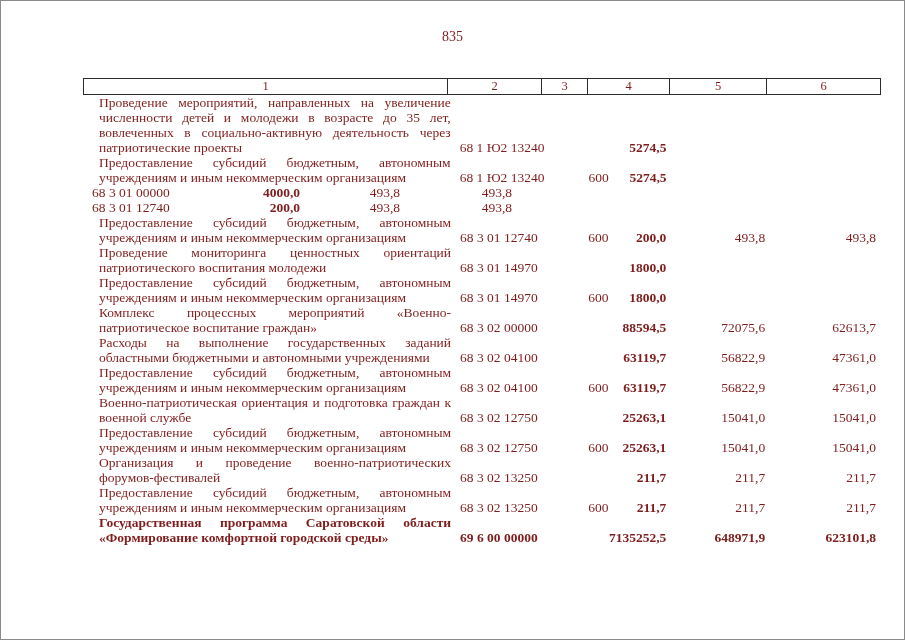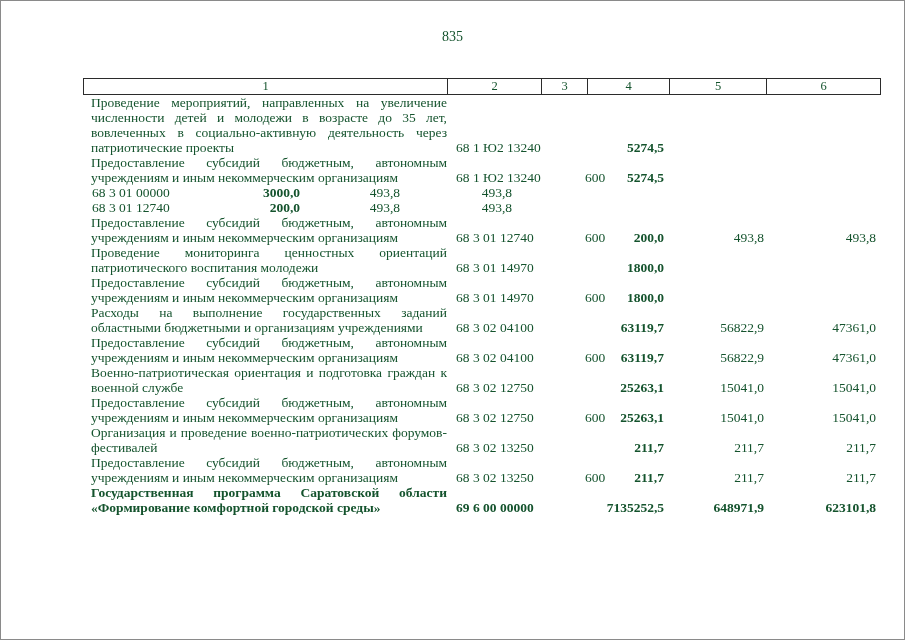--- a/index.html
+++ b/index.html
@@ -3,21 +3,21 @@
 <meta charset="utf-8">
 <style>
   html, body { margin: 0; padding: 0; background: #e8e8e8; }
   .page {
     position: relative;
     width: 905px; height: 640px;
     background: #ffffff;
     border: 1px solid #8a8a8a;
     box-sizing: border-box;
     font-family: "Liberation Serif", "DejaVu Serif", serif;
-    color: #14532d;
+    color: #7f1d1d;
     overflow: hidden;
   }
   .page-number {
     position: absolute;
     top: 28px; left: 0; right: 0;
     text-align: center;
     font-size: 14px;
   }
   .budget-table {
     position: absolute;
@@ -38,21 +38,21 @@
   .thead .hc:last-child { border-right: 1px solid #2b2b2b; }
   .w1 { width: 364px; }
   .w2 { width: 94px; }
   .w3 { width: 46px; }
   .w4 { width: 82px; }
   .w5 { width: 97px; }
   .w6 { width: 115px; }
   .tbody { font-size: 13.5px; line-height: 15px; }
   .trow { display: flex; align-items: flex-end; }
   .trow .c { box-sizing: border-box; }
-  .c1 { width: 364px; padding-left: 8px; text-align: justify; }
+  .c1 { width: 364px; padding-left: 8px; text-align: justify; margin-left: 8px; }
   .c2 { width: 94px; padding-left: 9px; white-space: nowrap; }
   .c3 { width: 46px; text-align: center; padding-left: 44px; }
   .c4 { width: 82px; text-align: right; padding-right: 5px; font-weight: bold; }
   .c5 { width: 97px; text-align: right; padding-right: 2px; }
   .c6 { width: 115px; text-align: right; padding-right: 5px; }
   .trow.bold .c { font-weight: 700; }
 </style>
 </head>
 <body>
 
@@ -81,21 +81,21 @@
     <div class="c c1">Предоставление субсидий бюджетным, автономным учреждениям и иным некоммерческим организациям</div>
     <div class="c c2">68 1 Ю2 13240</div>
     <div class="c c3">600</div>
     <div class="c c4">5274,5</div>
     <div class="c c5"></div>
     <div class="c c6"></div>
   </div>
         <div class="trow">
     <div class="c c2">68 3 01 00000</div>
     <div class="c c3"></div>
-    <div class="c c4">3000,0</div>
+    <div class="c c4">4000,0</div>
     <div class="c c5">493,8</div>
     <div class="c c6">493,8</div>
   </div>
         <div class="trow">
     <div class="c c2">68 3 01 12740</div>
     <div class="c c3"></div>
     <div class="c c4">200,0</div>
     <div class="c c5">493,8</div>
     <div class="c c6">493,8</div>
   </div>
@@ -117,21 +117,29 @@
   </div>
         <div class="trow">
     <div class="c c1">Предоставление субсидий бюджетным, автономным учреждениям и иным некоммерческим организациям</div>
     <div class="c c2">68 3 01 14970</div>
     <div class="c c3">600</div>
     <div class="c c4">1800,0</div>
     <div class="c c5"></div>
     <div class="c c6"></div>
   </div>
         <div class="trow">
-    <div class="c c1">Расходы на выполнение государственных заданий областными бюджетными и организациям учреждениями</div>
+    <div class="c c1">Комплекс процессных мероприятий «Военно-патриотическое воспитание граждан»</div>
+    <div class="c c2">68 3 02 00000</div>
+    <div class="c c3"></div>
+    <div class="c c4">88594,5</div>
+    <div class="c c5">72075,6</div>
+    <div class="c c6">62613,7</div>
+  </div>
+        <div class="trow">
+    <div class="c c1">Расходы на выполнение государственных заданий областными бюджетными и автономными учреждениями</div>
     <div class="c c2">68 3 02 04100</div>
     <div class="c c3"></div>
     <div class="c c4">63119,7</div>
     <div class="c c5">56822,9</div>
     <div class="c c6">47361,0</div>
   </div>
         <div class="trow">
     <div class="c c1">Предоставление субсидий бюджетным, автономным учреждениям и иным некоммерческим организациям</div>
     <div class="c c2">68 3 02 04100</div>
     <div class="c c3">600</div>

